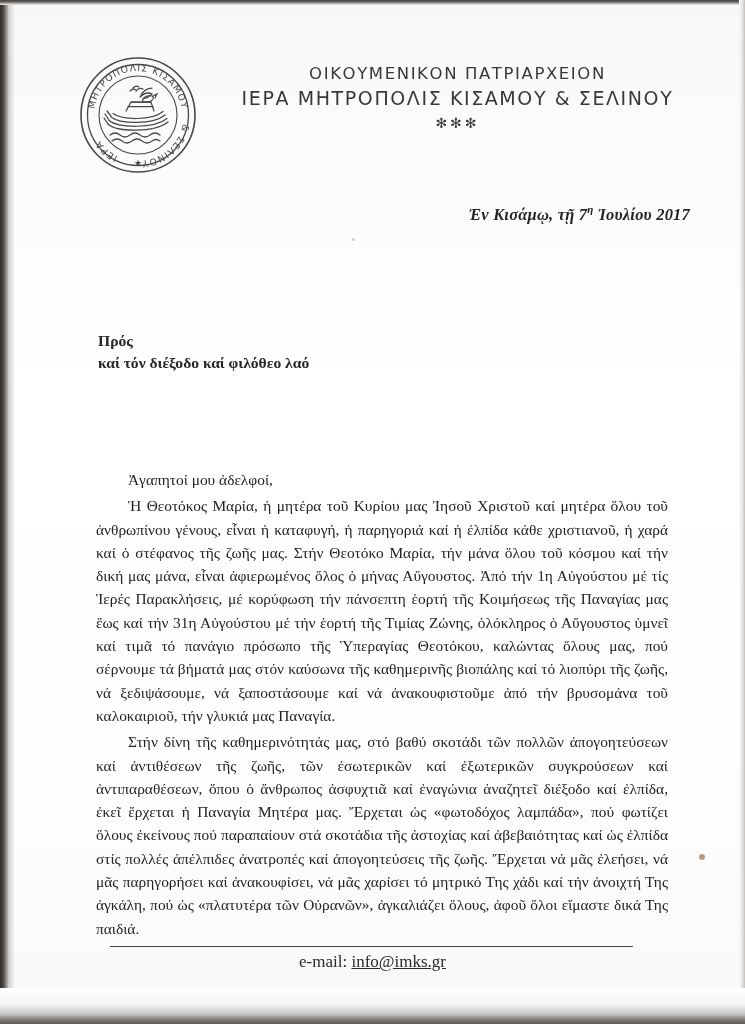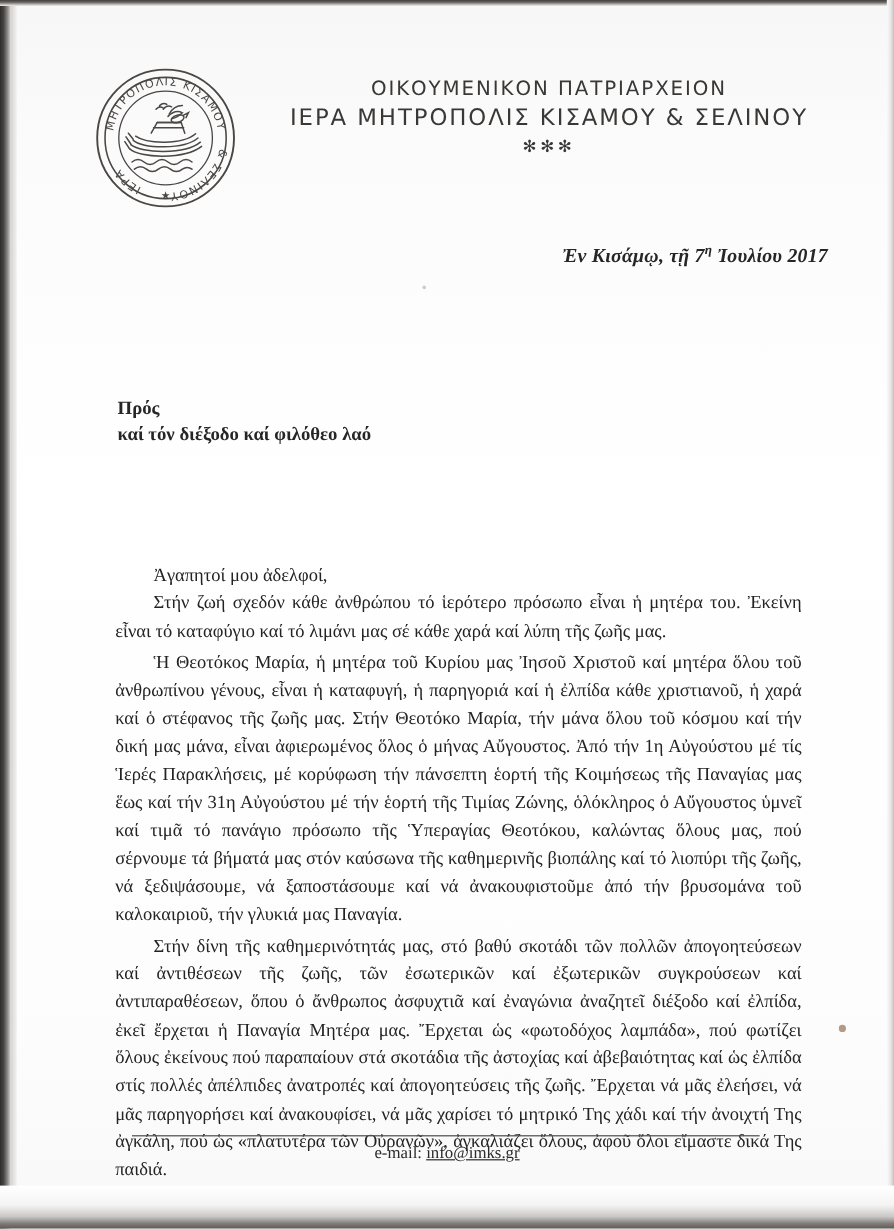--- a/index.html
+++ b/index.html
@@ -191,21 +191,21 @@
     position: absolute;
     left: 0; right: 0; top: 952px;
     text-align: center;
     font-family: "Liberation Sans", "DejaVu Sans", sans-serif;
     font-size: 12.6px;
     line-height: 19px;
     color: #2a2a2a;
   }
   .footer .mail {
     font-family: "Liberation Serif", serif;
-    font-size: 14px;
+    font-size: 17px;
   }
   .footer .mail a {
     color: #2a2a2a;
     text-decoration: underline;
   }
 </style>
 </head>
 <body>
 
 <div class="scan">
@@ -281,21 +281,20 @@
     </div>
 
 
     <div class="addressee">
       <div>Πρός</div>
       <div>καί τόν διέξοδο καί φιλόθεο λαό</div>
     </div>
 
     <div class="body-text">
       <p class="p-salute">Ἀγαπητοί μου ἀδελφοί,</p>
-      <p>Στήν ζωή σχεδόν κάθε ἀνθρώπου τό ἱερότερο πρόσωπο εἶναι ἡ μητέρα του. Ἐκείνη εἶναι τό καταφύγιο καί τό λιμάνι μας σέ κάθε χαρά καί λύπη τῆς ζωῆς μας.</p>
       <p class="gap">Ἡ Θεοτόκος Μαρία, ἡ μητέρα τοῦ Κυρίου μας Ἰησοῦ Χριστοῦ καί μητέρα ὅλου τοῦ ἀνθρωπίνου γένους, εἶναι ἡ καταφυγή, ἡ παρηγοριά καί ἡ ἐλπίδα κάθε χριστιανοῦ, ἡ χαρά καί ὁ στέφανος τῆς ζωῆς μας. Στήν Θεοτόκο Μαρία, τήν μάνα ὅλου τοῦ κόσμου καί τήν δική μας μάνα, εἶναι ἀφιερωμένος ὅλος ὁ μήνας Αὔγουστος. Ἀπό τήν 1η Αὐγούστου μέ τίς Ἱερές Παρακλήσεις, μέ κορύφωση τήν πάνσεπτη ἑορτή τῆς Κοιμήσεως τῆς Παναγίας μας ἕως καί τήν 31η Αὐγούστου μέ τήν ἑορτή τῆς Τιμίας Ζώνης, ὁλόκληρος ὁ Αὔγουστος ὑμνεῖ καί τιμᾶ τό πανάγιο πρόσωπο τῆς Ὑπεραγίας Θεοτόκου, καλώντας ὅλους μας, πού σέρνουμε τά βήματά μας στόν καύσωνα τῆς καθημερινῆς βιοπάλης καί τό λιοπύρι τῆς ζωῆς, νά ξεδιψάσουμε, νά ξαποστάσουμε καί νά ἀνακουφιστοῦμε ἀπό τήν βρυσομάνα τοῦ καλοκαιριοῦ, τήν γλυκιά μας Παναγία.</p>
       <p class="gap">Στήν δίνη τῆς καθημερινότητάς μας, στό βαθύ σκοτάδι τῶν πολλῶν ἀπογοητεύσεων καί ἀντιθέσεων τῆς ζωῆς, τῶν ἐσωτερικῶν καί ἐξωτερικῶν συγκρούσεων καί ἀντιπαραθέσεων, ὅπου ὁ ἄνθρωπος ἀσφυχτιᾶ καί ἐναγώνια ἀναζητεῖ διέξοδο καί ἐλπίδα, ἐκεῖ ἔρχεται ἡ Παναγία Μητέρα μας. Ἔρχεται ὡς «φωτοδόχος λαμπάδα», πού φωτίζει ὅλους ἐκείνους πού παραπαίουν στά σκοτάδια τῆς ἀστοχίας καί ἀβεβαιότητας καί ὡς ἐλπίδα στίς πολλές ἀπέλπιδες ἀνατροπές καί ἀπογοητεύσεις τῆς ζωῆς. Ἔρχεται νά μᾶς ἐλεήσει, νά μᾶς παρηγορήσει καί ἀνακουφίσει, νά μᾶς χαρίσει τό μητρικό Της χάδι καί τήν ἀνοιχτή Της ἀγκάλη, πού ὡς «πλατυτέρα τῶν Οὐρανῶν», ἀγκαλιάζει ὅλους, ἀφοῦ ὅλοι εἴμαστε δικά Της παιδιά.</p>
     </div>
 
     <div class="footer-rule"></div>
     <div class="footer">
       <div class="mail"><span>e-mail: </span><a href="#">info@imks.gr</a></div>
     </div>
 
   </div>

